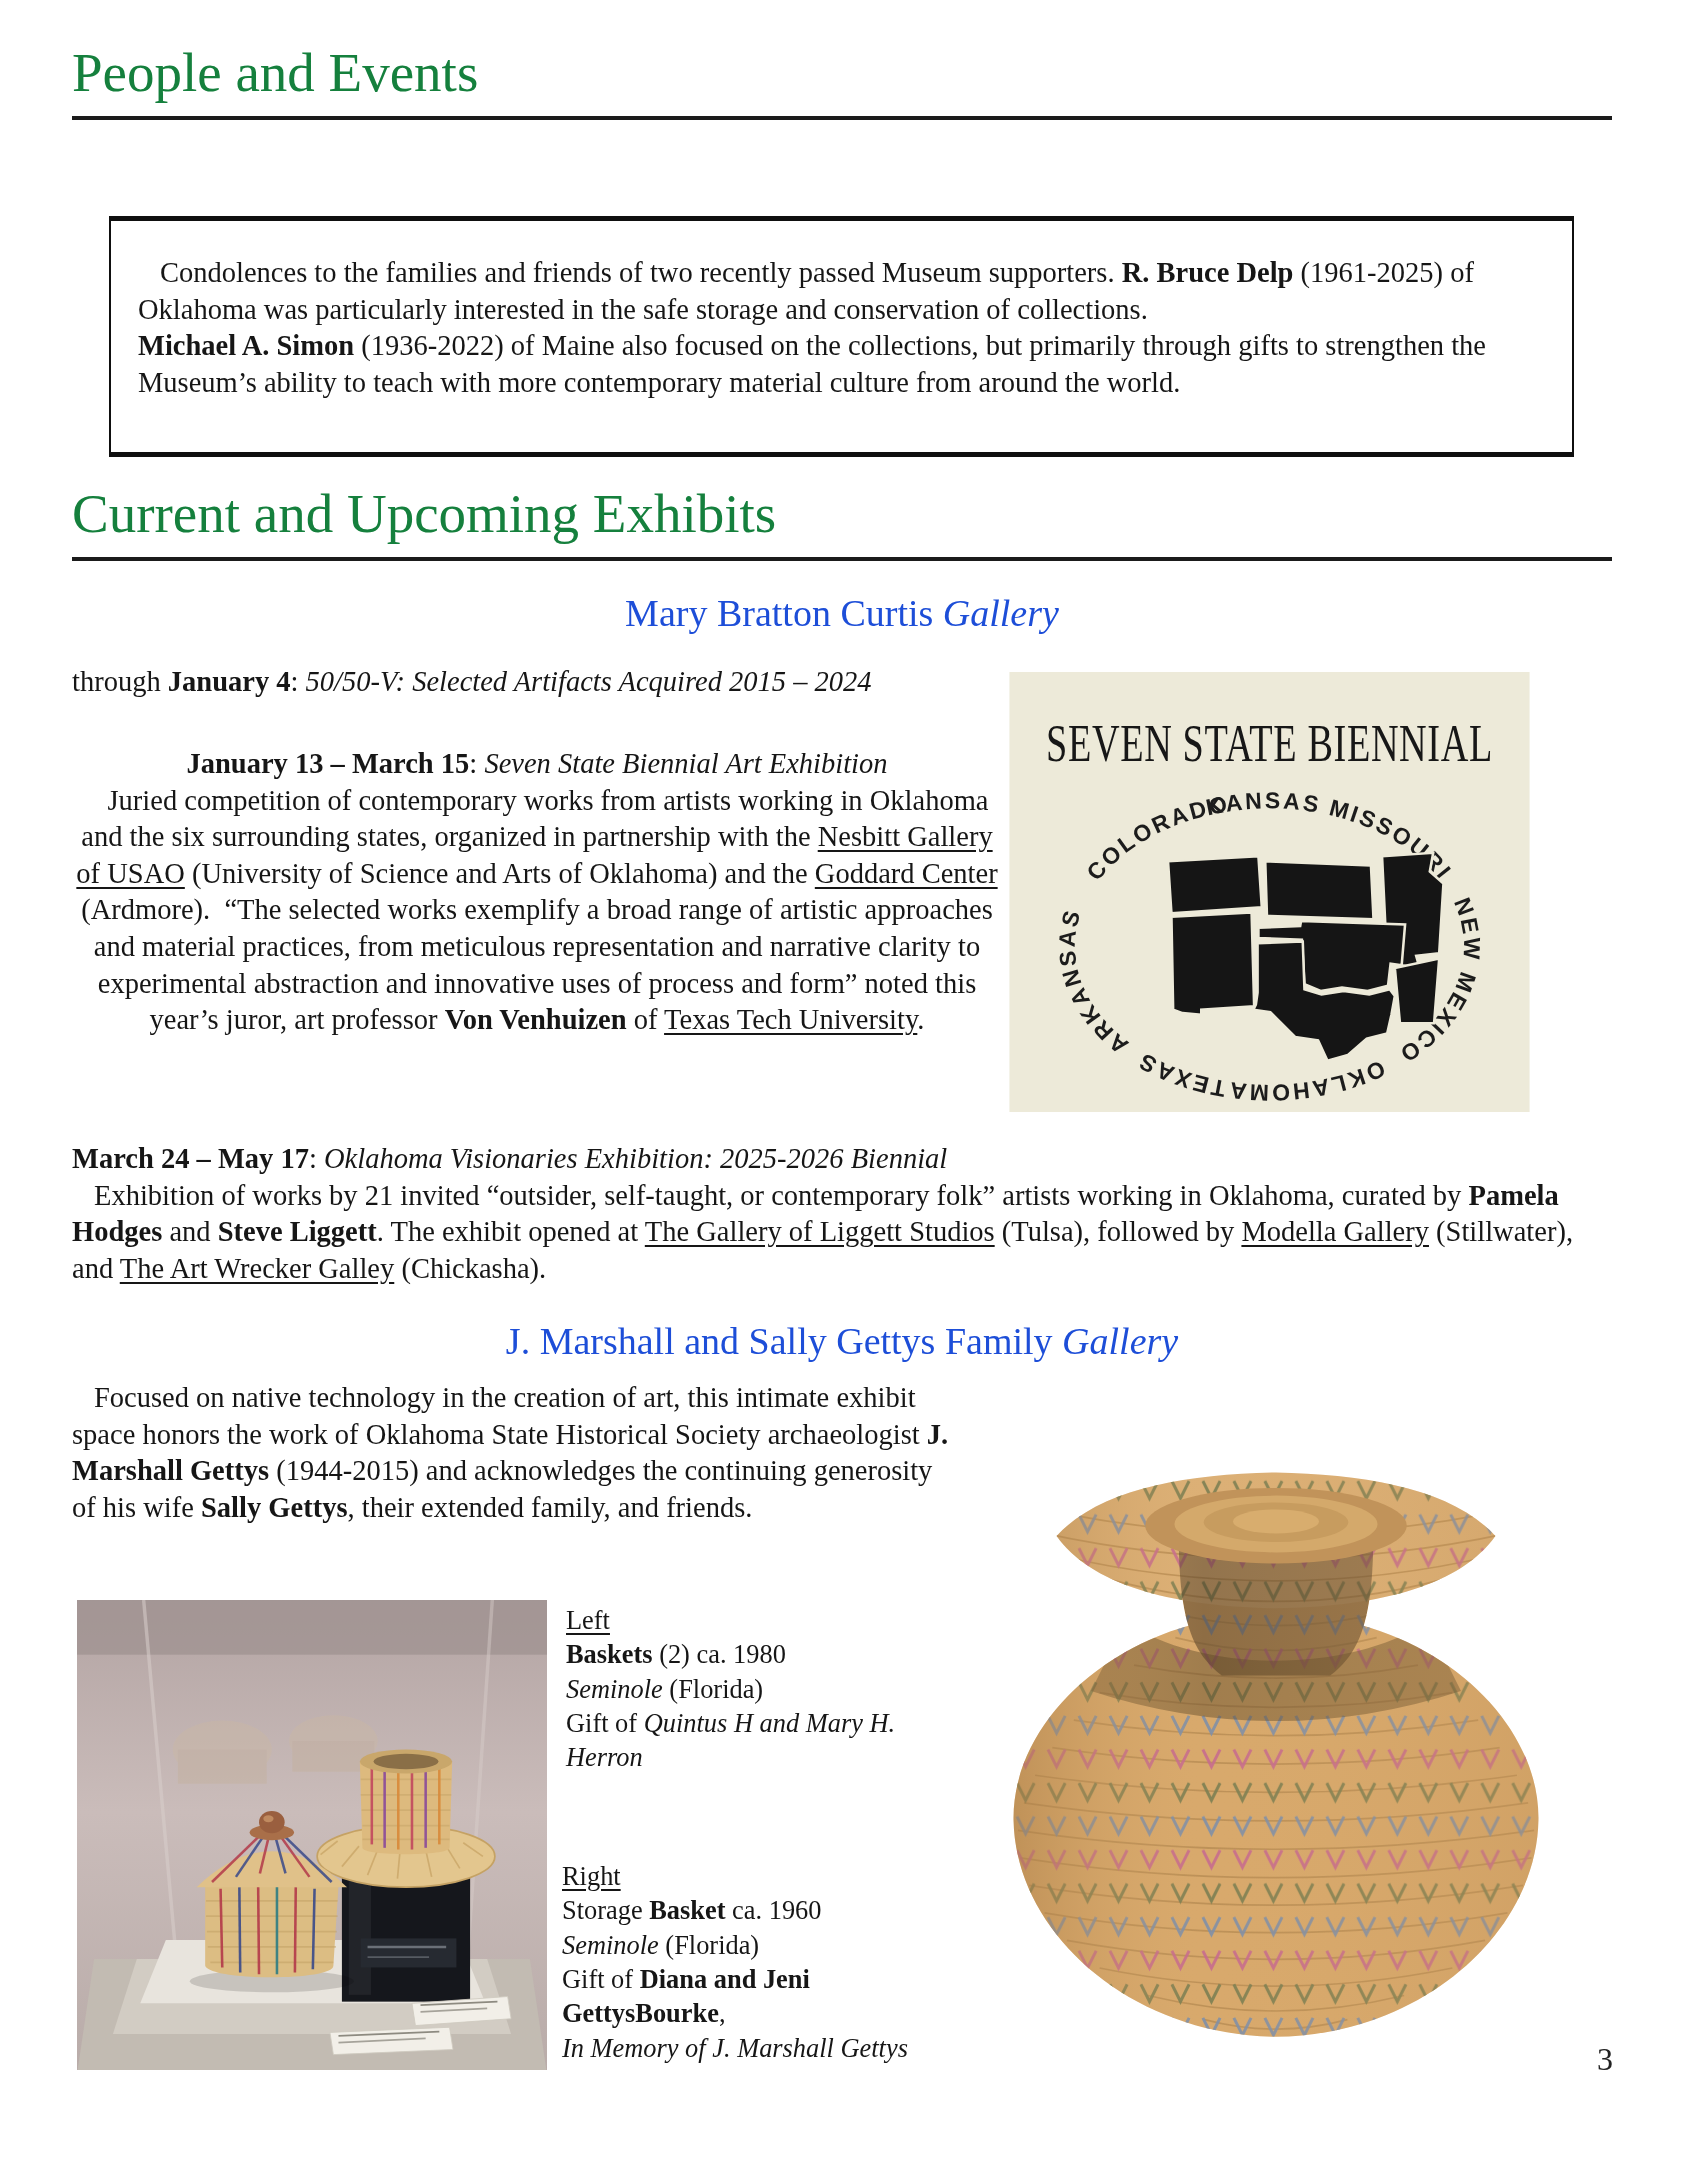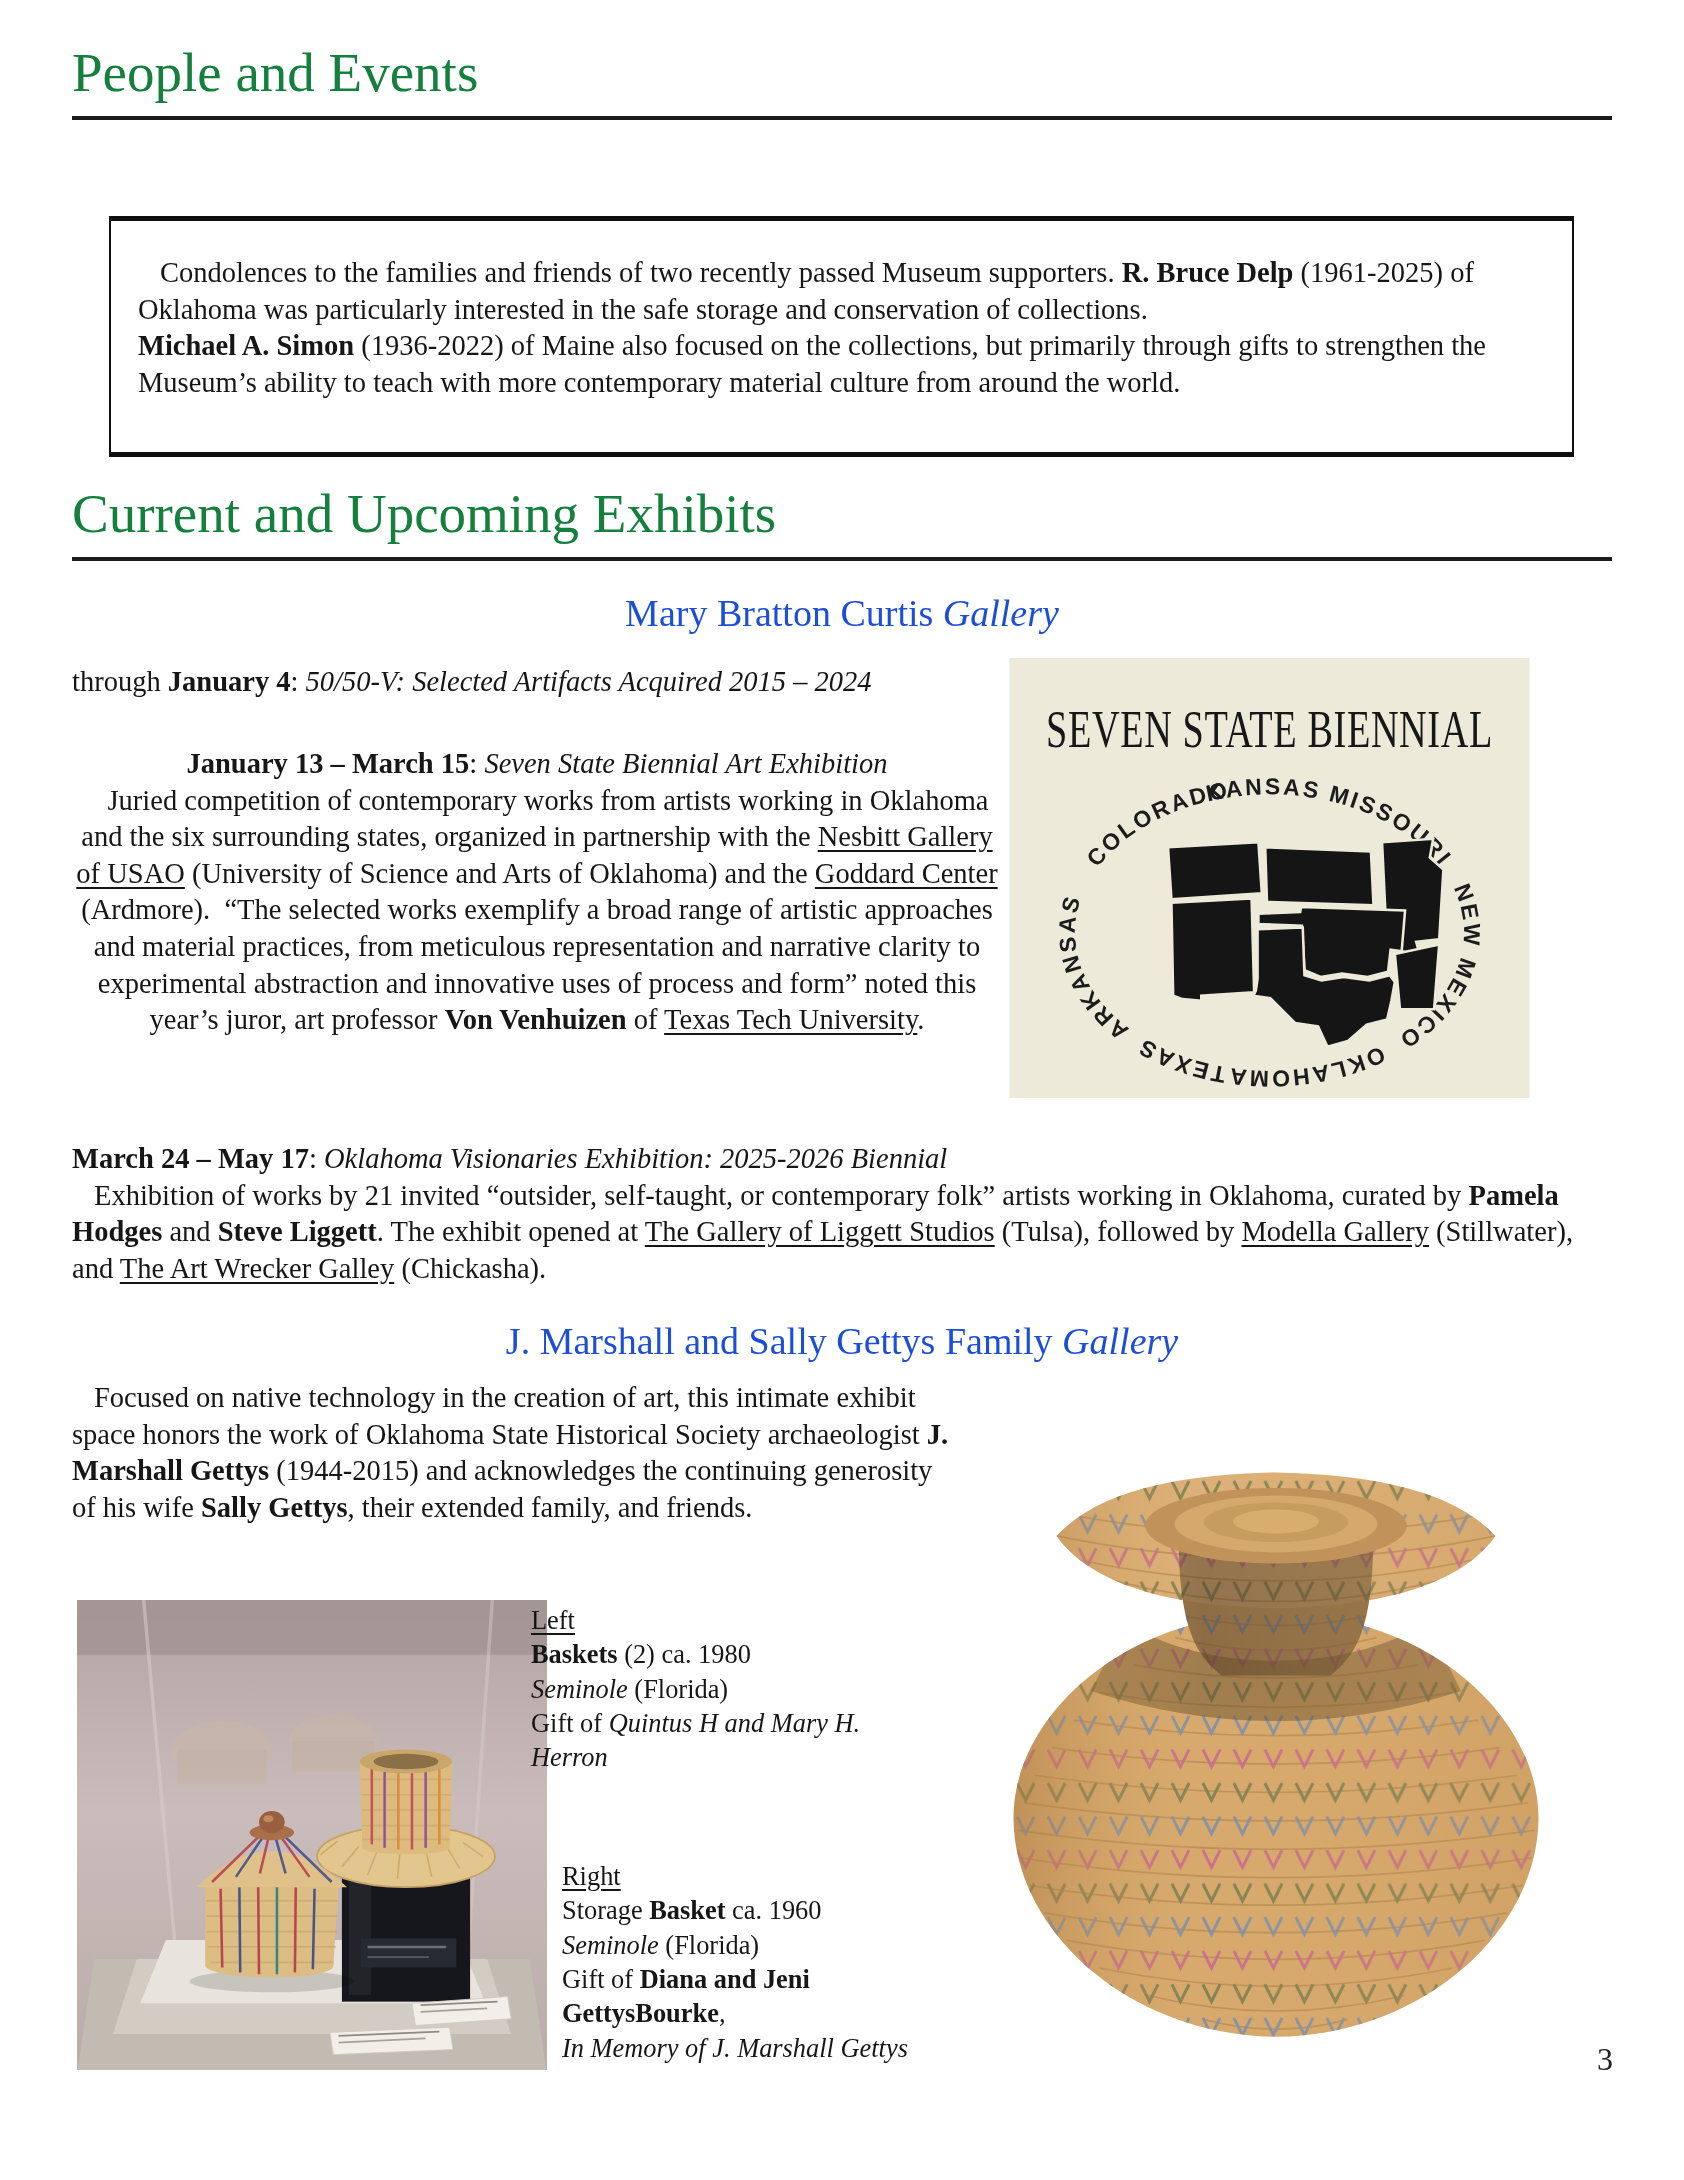--- a/index.html
+++ b/index.html
@@ -63,21 +63,21 @@
 
   <div class="h2" style="top:591px;"><span>Mary Bratton Curtis </span><span class="i">Gallery</span></div>
 
   <div class="abs body-text" style="left:72px;top:664px;width:937px;"><span>through </span><span class="b">January 4</span><span>: </span><span class="i">50/50-V: Selected Artifacts Acquired 2015 – 2024</span></div>
 
   <div class="abs body-text" style="left:72px;top:746px;width:930px;text-align:center;">
     <div><span class="b">January 13 – March 15</span><span>: </span><span class="i">Seven State Biennial Art Exhibition</span></div>
     <div class="indent"><span>Juried competition of contemporary works from artists working in Oklahoma and the six surrounding states, organized in partnership with the </span><span class="u">Nesbitt Gallery of USAO</span><span> (University of Science and Arts of Oklahoma) and the </span><span class="u">Goddard Center</span><span> (Ardmore).&nbsp; “The selected works exemplify a broad range of artistic approaches and material practices, from meticulous representation and narrative clarity to experimental abstraction and innovative uses of process and form” noted this year’s juror, art professor </span><span class="b">Von Venhuizen</span><span> of </span><span class="u">Texas Tech University</span><span>.</span></div>
   </div>
 
-  <div class="abs" style="left:1009px;top:658px;width:521px;height:440px;border-radius:8px;">
+  <div class="abs" style="left:1009px;top:672px;width:521px;height:440px;border-radius:8px;">
     <svg viewBox="0 0 610 516" width="521" height="440" xmlns="http://www.w3.org/2000/svg" xmlns:xlink="http://www.w3.org/1999/xlink">
       <rect x="0" y="0" width="610" height="516" fill="#edead9"></rect>
       <text class="logo-title" x="305" y="104" text-anchor="middle" textLength="524" lengthAdjust="spacingAndGlyphs">SEVEN STATE BIENNIAL</text>
       <path id="ring" d="M451.6,446.1 A228,162 0 1 1 158.4,197.9 A228,162 0 1 1 451.6,446.1" fill="none"></path>
       <text class="logo-ring"><textPath xlink:href="#ring" href="#ring" startOffset="1.5%">OKLAHOMA</textPath></text>
       <text class="logo-ring"><textPath xlink:href="#ring" href="#ring" startOffset="16.5%">TEXAS</textPath></text>
       <text class="logo-ring"><textPath xlink:href="#ring" href="#ring" startOffset="26.5%">ARKANSAS</textPath></text>
       <text class="logo-ring"><textPath xlink:href="#ring" href="#ring" startOffset="44%">COLORADO</textPath></text>
       <text class="logo-ring"><textPath xlink:href="#ring" href="#ring" startOffset="56.5%">KANSAS</textPath></text>
       <text class="logo-ring"><textPath xlink:href="#ring" href="#ring" startOffset="68%">MISSOURI</textPath></text>
@@ -202,21 +202,21 @@
         <polygon points="392,472 504,464 508,490 396,498" fill="#f2efe8" stroke="#cfcabf" stroke-width="1"></polygon>
         <line x1="402" y1="474" x2="492" y2="470" stroke="#8d8a80" stroke-width="2"></line>
         <line x1="402" y1="482" x2="480" y2="478" stroke="#a5a299" stroke-width="2"></line>
         <polygon points="296,506 436,500 440,526 300,532" fill="#f2efe8" stroke="#cfcabf" stroke-width="1"></polygon>
         <line x1="306" y1="510" x2="424" y2="505" stroke="#8d8a80" stroke-width="2"></line>
         <line x1="306" y1="518" x2="408" y2="513" stroke="#a5a299" stroke-width="2"></line>
       </g>
     </svg>
   </div>
 
-  <div class="abs cap-text" style="left:531px;top:1603px;width:409px;">
+  <div class="abs cap-text" style="left:566px;top:1603px;width:409px;">
     <div><span class="u">Left</span></div>
     <div><span class="b">Baskets</span><span> (2) ca. 1980</span></div>
     <div><span class="i">Seminole</span><span> (Florida)</span></div>
     <div><span>Gift of </span><span class="i">Quintus H and Mary H. Herron</span></div>
   </div>
 
   <div class="abs cap-text" style="left:562px;top:1859px;width:409px;">
     <div><span class="u">Right</span></div>
     <div><span>Storage </span><span class="b">Basket</span><span> ca. 1960</span></div>
     <div><span class="i">Seminole</span><span> (Florida)</span></div>

